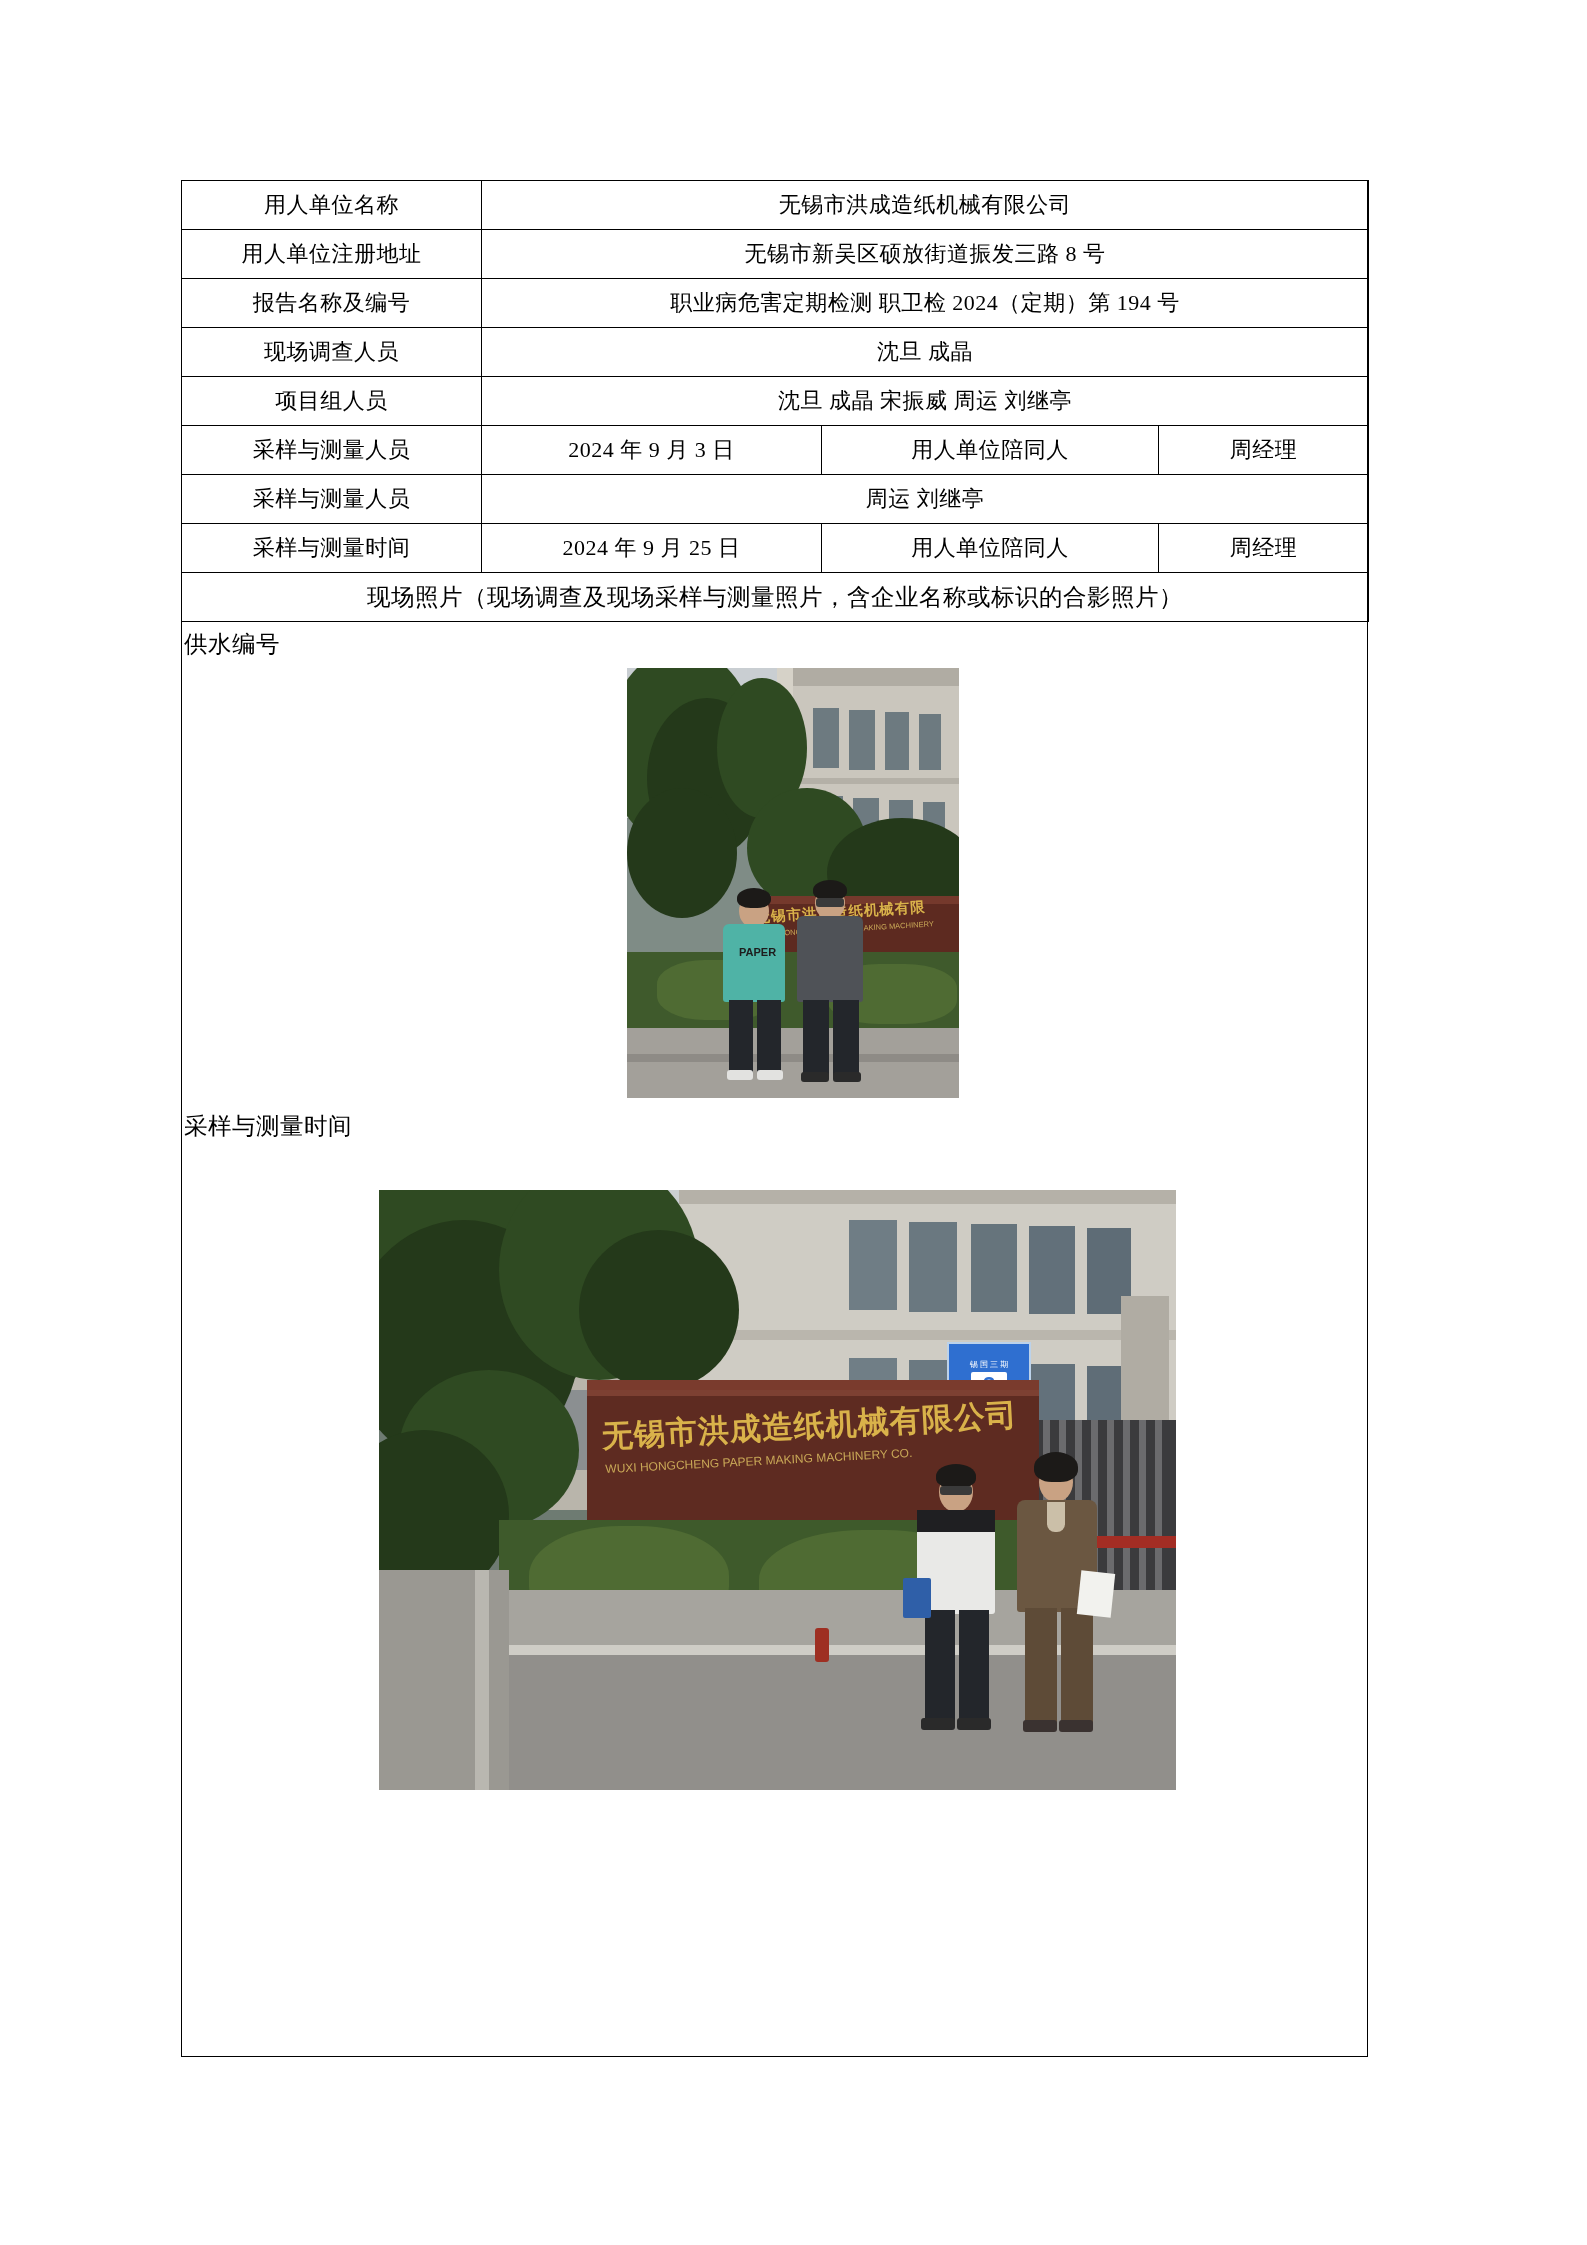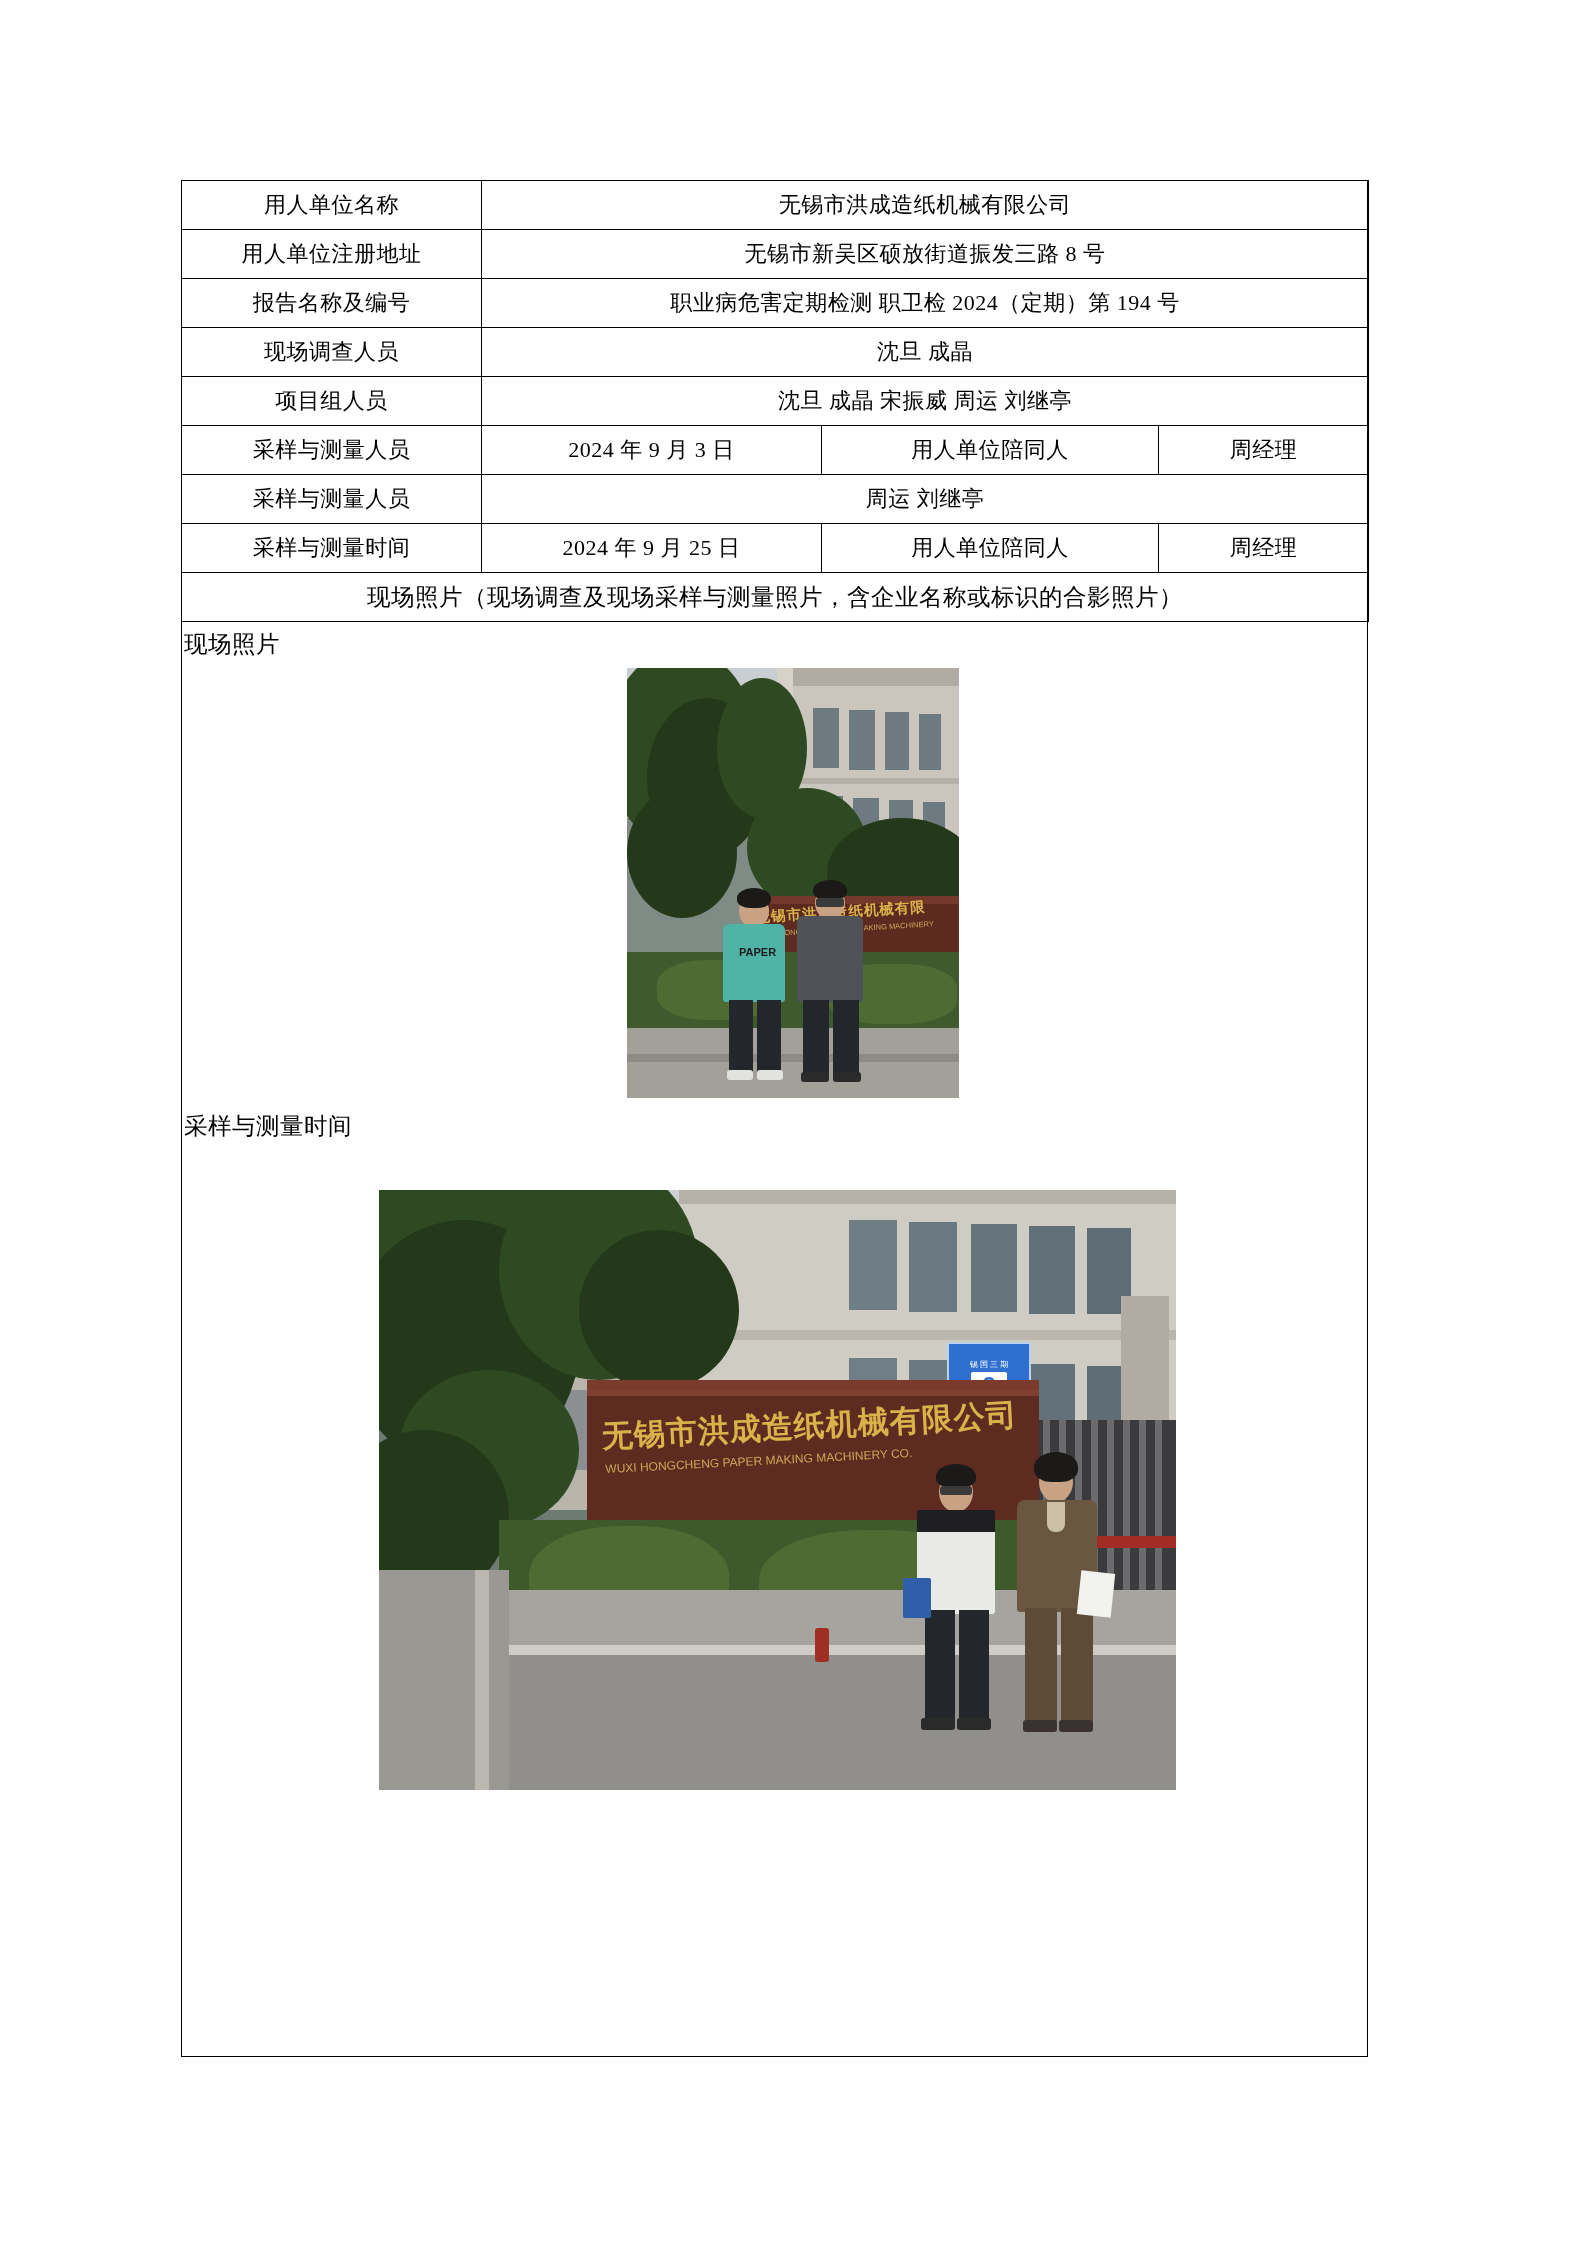--- a/index.html
+++ b/index.html
@@ -182,21 +182,21 @@
         <td>2024 年 9 月 25 日</td>
         <td>用人单位陪同人</td>
         <td>周经理</td>
       </tr>
       <tr class="photo-header">
         <td colspan="4">现场照片（现场调查及现场采样与测量照片，含企业名称或标识的合影照片）</td>
       </tr>
     </tbody>
   </table>
 
-  <div class="caption" id="cap-survey">现场照片</div>
+  <div class="caption" id="cap-survey">供水编号</div>
   <div class="caption" id="cap-sampling">采样与测量时间</div>
 
   <div class="photo1">
 
     <div class="ph sky" style="left:0;top:0;width:332px;height:150px;"></div>
 
     <div class="ph bldg" style="left:160px;top:0;width:172px;height:300px;background:#cac6bd;"></div>
     <div class="ph" style="left:160px;top:0;width:172px;height:18px;background:#b0aca3;"></div>
 
     <div class="ph window" style="left:186px;top:40px;width:26px;height:60px;"></div>

